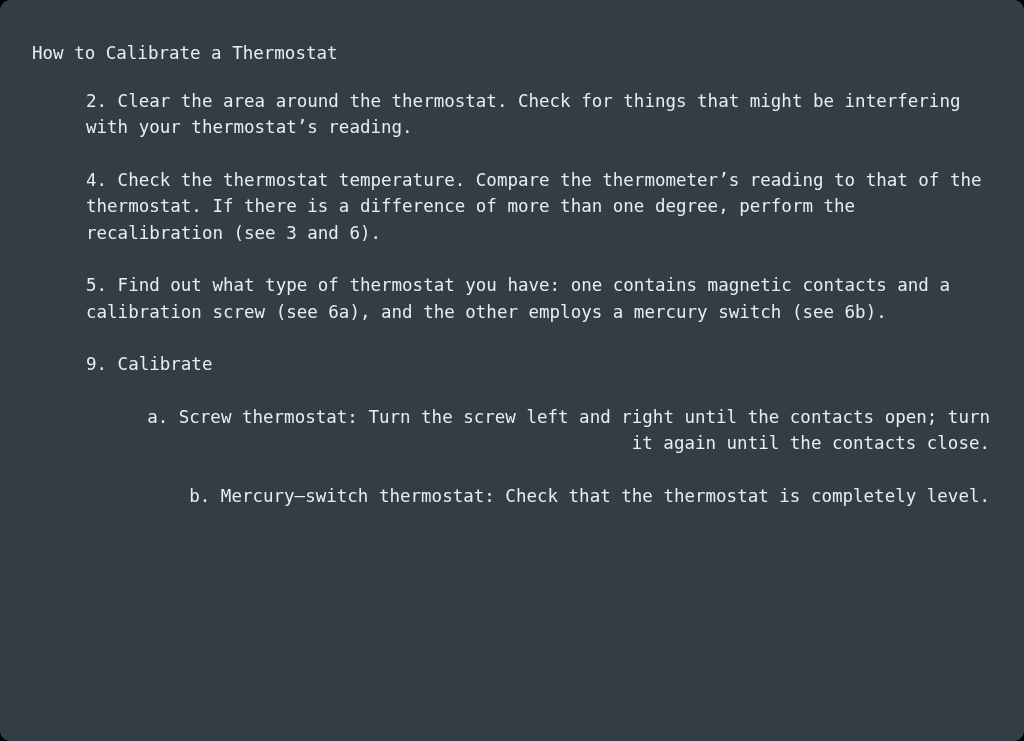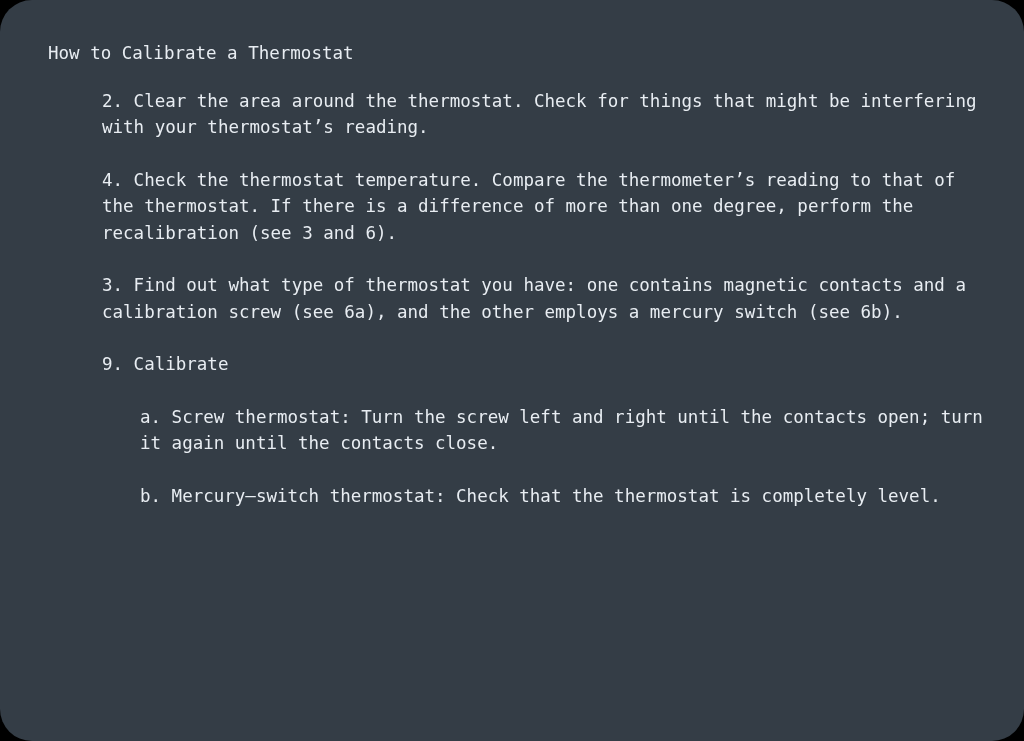--- a/index.html
+++ b/index.html
@@ -12,23 +12,23 @@
     height: 741px;
     overflow: hidden;
   }
   #doc-card {
     position: absolute;
     left: 0px;
     top: 0px;
     width: 1024px;
     height: 741px;
     background: #343d46;
-    border-radius: 32px;
+    border-radius: 10px;
     box-sizing: border-box;
-    padding: 40px 34px 0 48px;
+    padding: 40px 34px 0 32px;
     font-family: "DejaVu Sans Mono", "Liberation Mono", monospace;
     font-size: 17.5px;
     line-height: 26.5px;
     color: #e8edf2;
     letter-spacing: 0px;
   }
   .doc-title {
     margin: 0 0 0 0;
     font-size: 17.5px;
     font-weight: normal;
@@ -46,36 +46,37 @@
   .step:last-child {
     margin-bottom: 0;
   }
   .substeps {
     margin-top: 26px;
     padding-left: 38px;
   }
   .substep {
     margin-bottom: 26px;
     white-space: pre-wrap;
+    text-align: right;
   }
   .substep:last-child {
     margin-bottom: 8px;
   }
 </style>
 </head>
 <body>
 
 <div id="doc-card">
 
   <h1 class="doc-title">How to Calibrate a Thermostat</h1>
 
   <div class="steps">
     <p class="step">2. Clear the area around the thermostat. Check for things that might be interfering with your thermostat’s reading.</p>
     <p class="step">4. Check the thermostat temperature. Compare the thermometer’s reading to that of the thermostat. If there is a difference of more than one degree, perform the recalibration (see 3 and 6).</p>
-    <p class="step">3. Find out what type of thermostat you have: one contains magnetic contacts and a calibration screw (see 6a), and the other employs a mercury switch (see 6b).</p>
+    <p class="step">5. Find out what type of thermostat you have: one contains magnetic contacts and a calibration screw (see 6a), and the other employs a mercury switch (see 6b).</p>
     <p class="step">9. Calibrate</p>
 
     <div class="substeps">
       <p class="substep">a. Screw thermostat: Turn the screw left and right until the contacts open; turn it again until the contacts close.</p>
       <p class="substep">b. Mercury—switch thermostat: Check that the thermostat is completely level.</p>
     </div>
   </div>
 
 </div>
 

